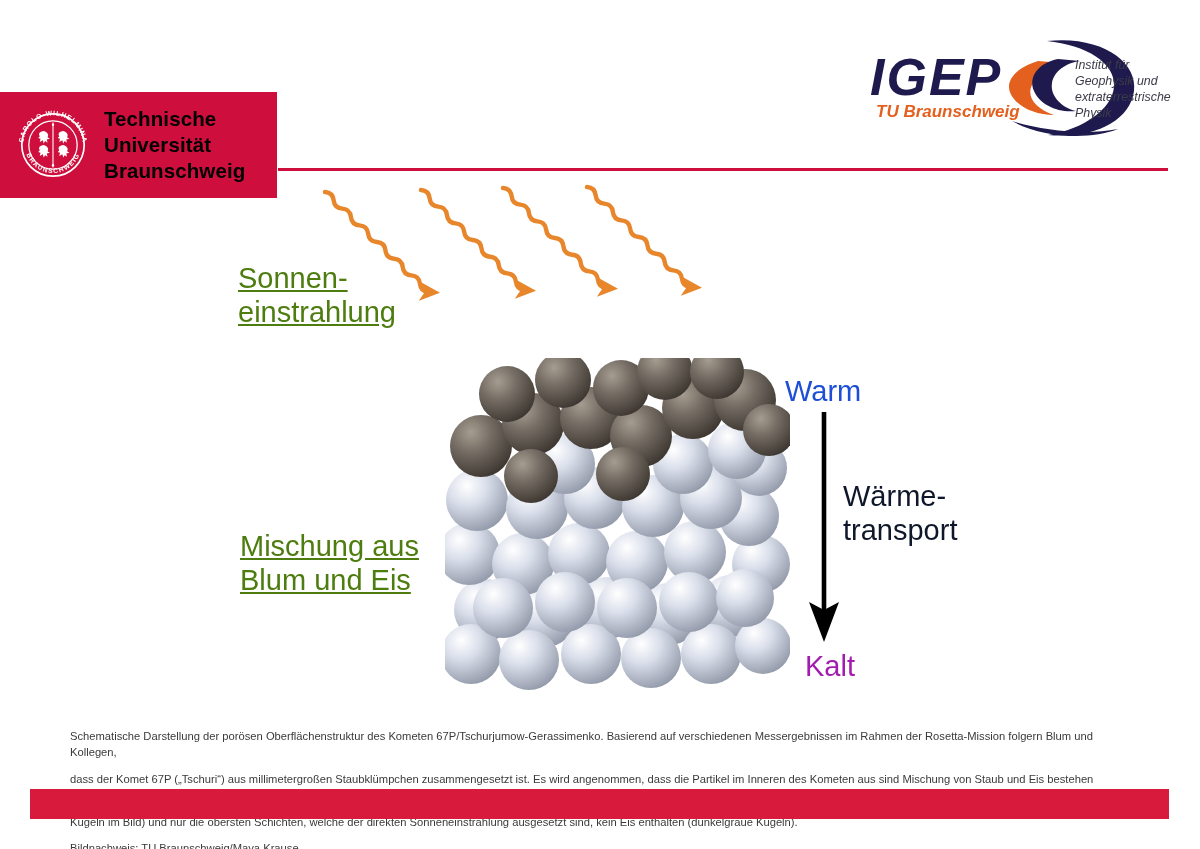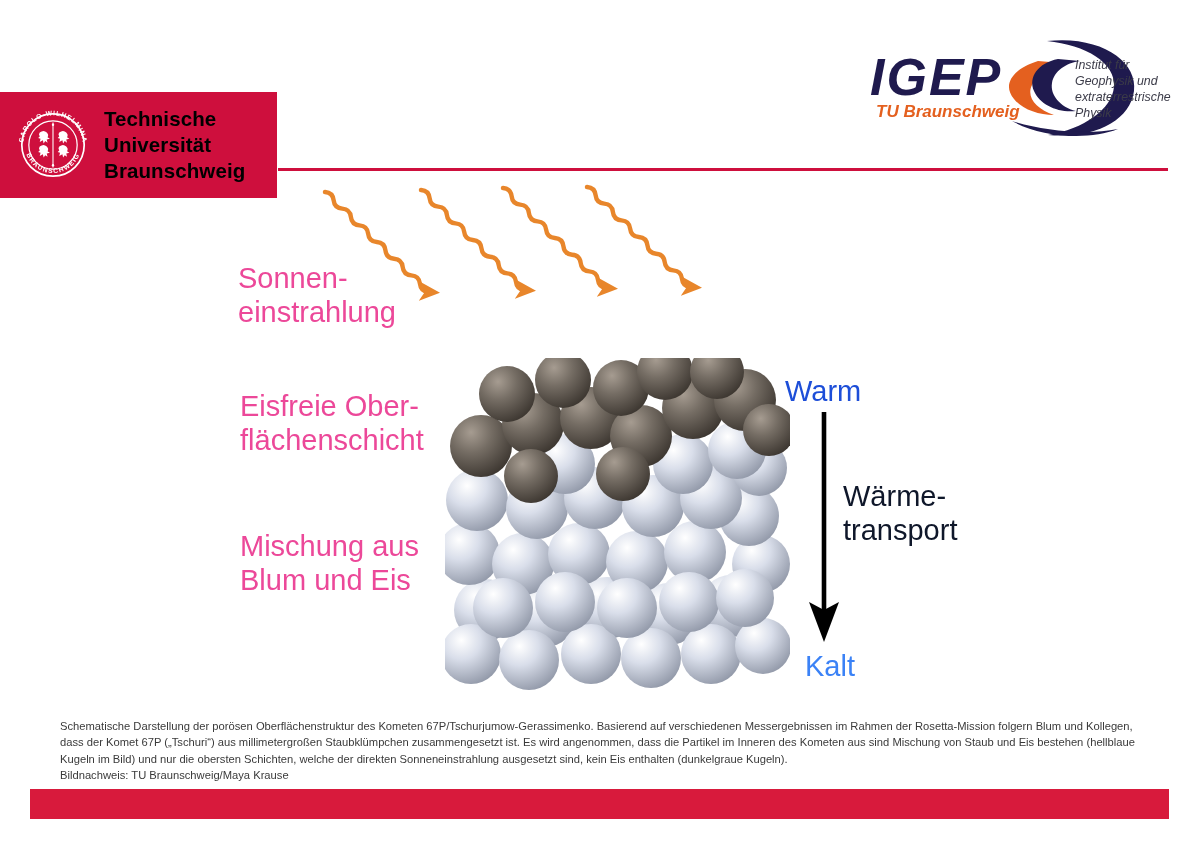--- a/index.html
+++ b/index.html
@@ -39,50 +39,51 @@
   }
 
   
   #igep-logo { position: absolute; left: 862px; top: 33px; width: 320px; height: 108px; }
 
   
   #sun-rays { position: absolute; left: 315px; top: 178px; width: 460px; height: 180px; }
 
   .diag-label {
     position: absolute;
-    color: #ec4899;
+    color: #4d7c0f;
     font-size: 29px;
     line-height: 1.16;
     font-weight: 400;
     white-space: pre-line;
+    text-decoration: underline;
   }
   #label-sun        { left: 238px; top: 262px; }
   #label-icefree    { left: 240px; top: 390px; }
   #label-mixture    { left: 240px; top: 530px; }
 
   #label-warm { position: absolute; left: 785px; top: 375px; color:#1d4ed8; font-size: 29px; }
-  #label-kalt { position: absolute; left: 805px; top: 650px; color:#3b82f6; font-size: 29px; }
+  #label-kalt { position: absolute; left: 805px; top: 650px; color:#a21caf; font-size: 29px; }
   #label-heat {
     position: absolute; left: 843px; top: 480px;
     color: #0f172a; font-size: 29px; line-height: 1.16; white-space: pre-line;
   }
   #heat-arrow { position: absolute; left: 800px; top: 412px; width: 50px; height: 232px; }
 
   #sphere-cluster { position: absolute; left: 445px; top: 358px; width: 345px; height: 335px; }
 
   
   #caption {
     position: absolute; left: 60px; top: 718px;
     width: 1090px;
     color: #3a3a3a;
     font-size: 11.2px;
     line-height: 1.47;
     font-family: "Liberation Sans", sans-serif;
   }
-  #caption p { margin: 0; }
+  #caption p { margin: 10px; }
   #credit { margin-top: 1px; }
 
   
   #bottom-bar {
     position: absolute; left: 30px; top: 789px;
     width: 1139px; height: 30px;
     background: #D81A3C;
   }
 </style>
 </head>
@@ -240,22 +241,20 @@
       <circle cx="220" cy="14" r="28" fill="url(#gDark)"></circle>
       <circle cx="272" cy="14" r="27" fill="url(#gDark)"></circle>
       <circle cx="324" cy="72" r="26" fill="url(#gDark)"></circle>
       <circle cx="86" cy="118" r="27" fill="url(#gDark)"></circle>
       <circle cx="178" cy="116" r="27" fill="url(#gDark)"></circle>
     </g>
   </svg>
 
   <div class="diag-label" id="label-sun">Sonnen-
 einstrahlung</div>
-  <div class="diag-label" id="label-icefree">Eisfreie Ober-
-flächenschicht</div>
   <div class="diag-label" id="label-mixture">Mischung aus
 Blum und Eis</div>
 
   <div id="label-warm">Warm</div>
   <div id="label-heat">Wärme-
 transport</div>
   <div id="label-kalt">Kalt</div>
 
   <svg id="heat-arrow" viewBox="0 0 50 232">
     <line x1="24" y1="0" x2="24" y2="198" stroke="#000" stroke-width="4.6"></line>

